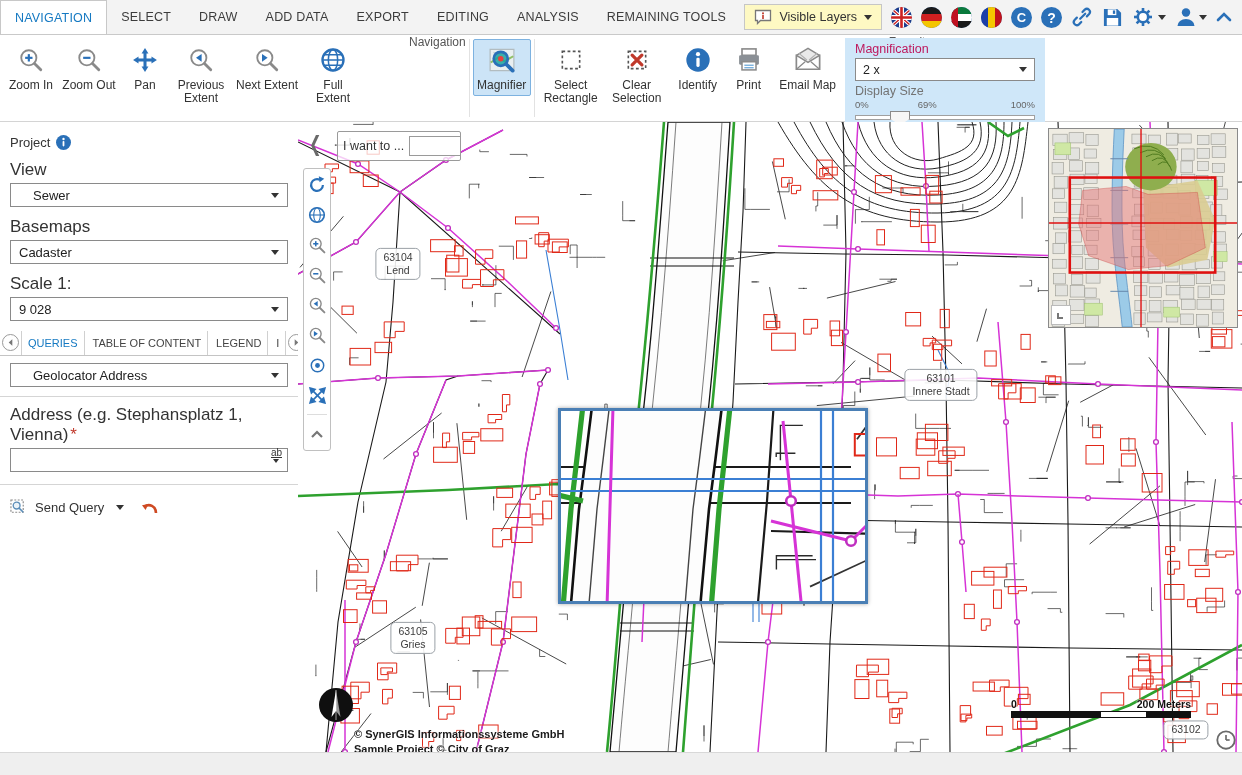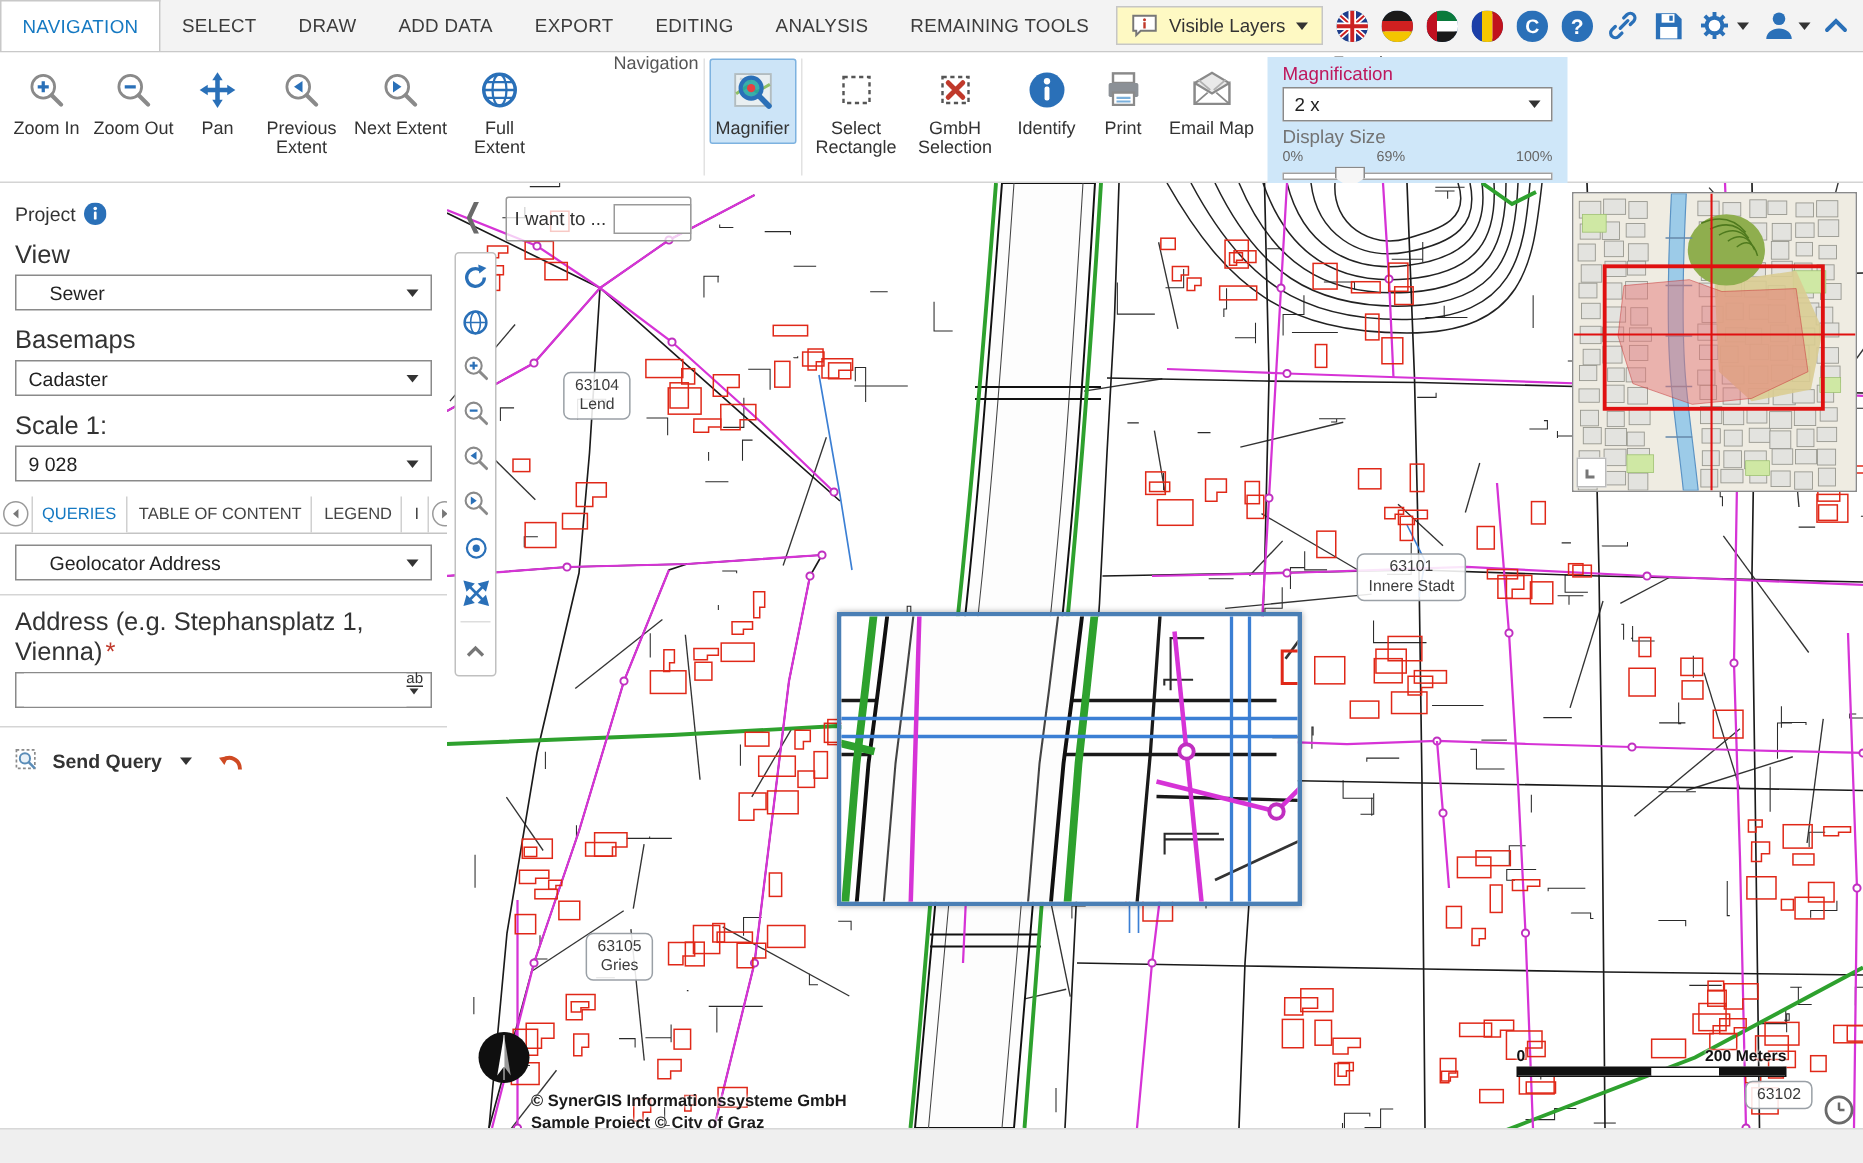--- a/index.html
+++ b/index.html
@@ -60,21 +60,21 @@
   .sb-tabs{margin-top:9px;height:26px;display:flex;align-items:center;border-bottom:1px solid #c4c4c4;padding:0 2px;gap:2px;}
   .circbtn{width:17px;height:17px;border-radius:50%;border:1px solid #9a9a9a;background:#fff;display:flex;align-items:center;justify-content:center;flex:none;cursor:pointer;}
   .sb-tab{font-size:11px;color:#444;padding:0 6px;height:24px;display:flex;align-items:center;border-right:1px solid #d0d0d0;cursor:pointer;white-space:nowrap;}
   .sb-tab.active{color:#1579c2;border-left:1px solid #d0d0d0;background:#fff;}
   .sb-hr{border:none;border-top:1px solid #d5d5d5;margin:9px 0 0 0;}
   .addr-input{margin:3px 10px 0 10px;height:24px;border:1px solid #8a8a8a;background:#fff;display:flex;padding:0 5px;}
   .addr-input input{border:none;outline:none;flex:1;font-size:13px;min-width:0;}
   .ab-glyph{display:flex;flex-direction:column;align-items:center;line-height:8px;color:#333;cursor:pointer;}
   .ab-glyph .ab{font-size:10px;border-bottom:1px solid #333;}
   .ab-glyph .caret{border-top-width:4px;border-left-width:3px;border-right-width:3px;margin-top:1px;}
-  .sendrow{display:flex;align-items:center;gap:8px;margin:14px 10px 0 10px;font-weight:bold;}
+  .sendrow{display:flex;align-items:center;gap:8px;margin:14px 10px 0 10px;}
   .sendrow .sq-label{font-size:13px;color:#333;}
   .sendrow .caret{margin-left:4px;}
 
   
   .iwant{position:absolute;left:39px;top:9px;width:124px;height:30px;background:rgba(255,255,255,.75);border:1px solid #9a9a9a;border-radius:2px;display:flex;align-items:center;padding:0 5px;gap:5px;z-index:6;}
   .iwant span{font-size:12.5px;color:#333;white-space:nowrap;}
   .iwant input{width:52px;height:20px;border:1px solid #9a9a9a;outline:none;background:#fff;}
   .sb-collapse{position:absolute;left:11px;top:13px;z-index:7;cursor:pointer;color:#6a6a6a;font-size:15px;font-weight:bold;transform:scaleY(1.4);}
   .vtoolbar{position:absolute;left:5px;top:46px;width:28px;background:#fff;border:1px solid #c0c0c0;border-radius:3px;z-index:7;display:flex;flex-direction:column;align-items:center;padding:5px 0;gap:8px;}
   .vtoolbar .vtb{width:22px;height:22px;display:flex;align-items:center;justify-content:center;cursor:pointer;}
@@ -324,21 +324,21 @@
             </span>
           <span class="rlabel">Select Rectangle</span>
         </div>
         <div class="rbtn w66">
           <span class="ricon">
               <svg width="26" height="26" viewBox="0 0 24 24">
                 <rect x="4" y="4" width="16" height="16" fill="none" stroke="#555" stroke-width="1.5" stroke-dasharray="2.6,2.2"></rect>
                 <path d="M7.5,7.5 L16.5,16.5 M16.5,7.5 L7.5,16.5" stroke="#c0392b" stroke-width="3" stroke-linecap="round"></path>
               </svg>
             </span>
-          <span class="rlabel">GmbH Selection</span>
+          <span class="rlabel">Clear Selection</span>
         </div>
         <div class="rbtn w56" style="width:56px">
           <span class="ricon">
               <svg width="28" height="28" viewBox="0 0 24 24">
                 <circle cx="12" cy="12" r="10" fill="#2a70b8"></circle>
                 <circle cx="12" cy="7" r="1.8" fill="#fff"></circle>
                 <rect x="10.6" y="10" width="2.8" height="8" rx="1.2" fill="#fff"></rect>
               </svg>
             </span>
           <span class="rlabel">Identify</span>

